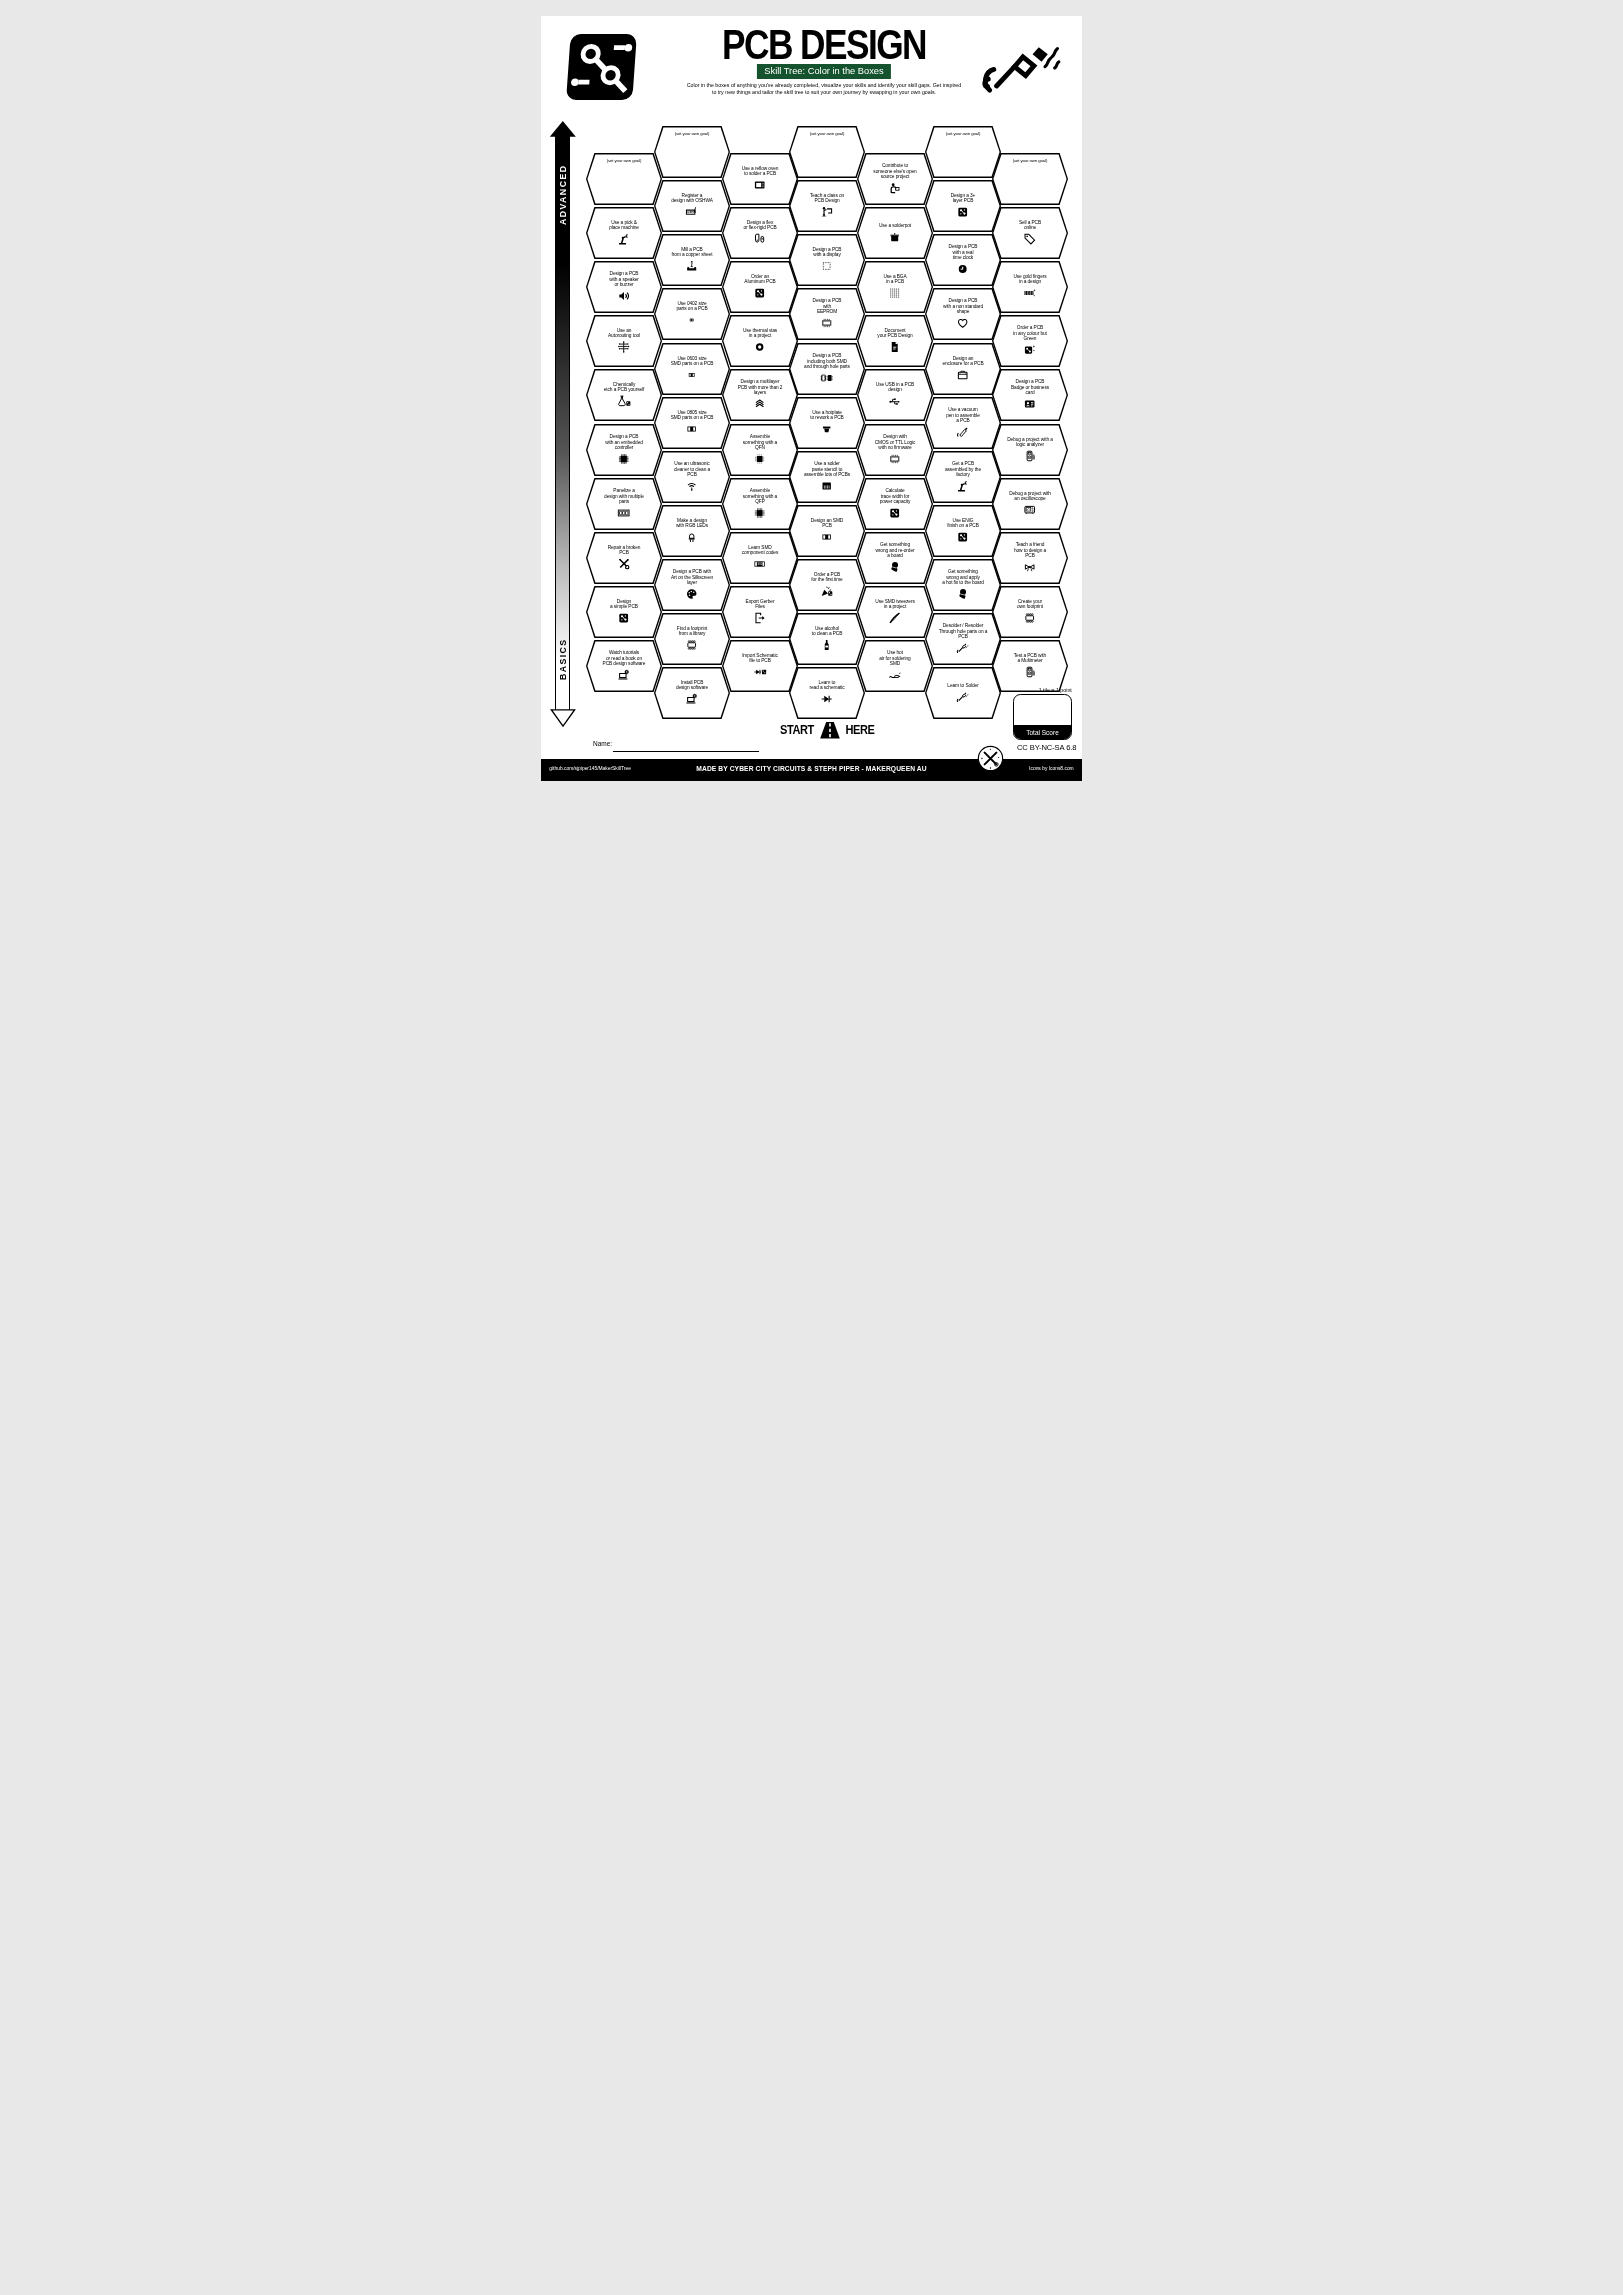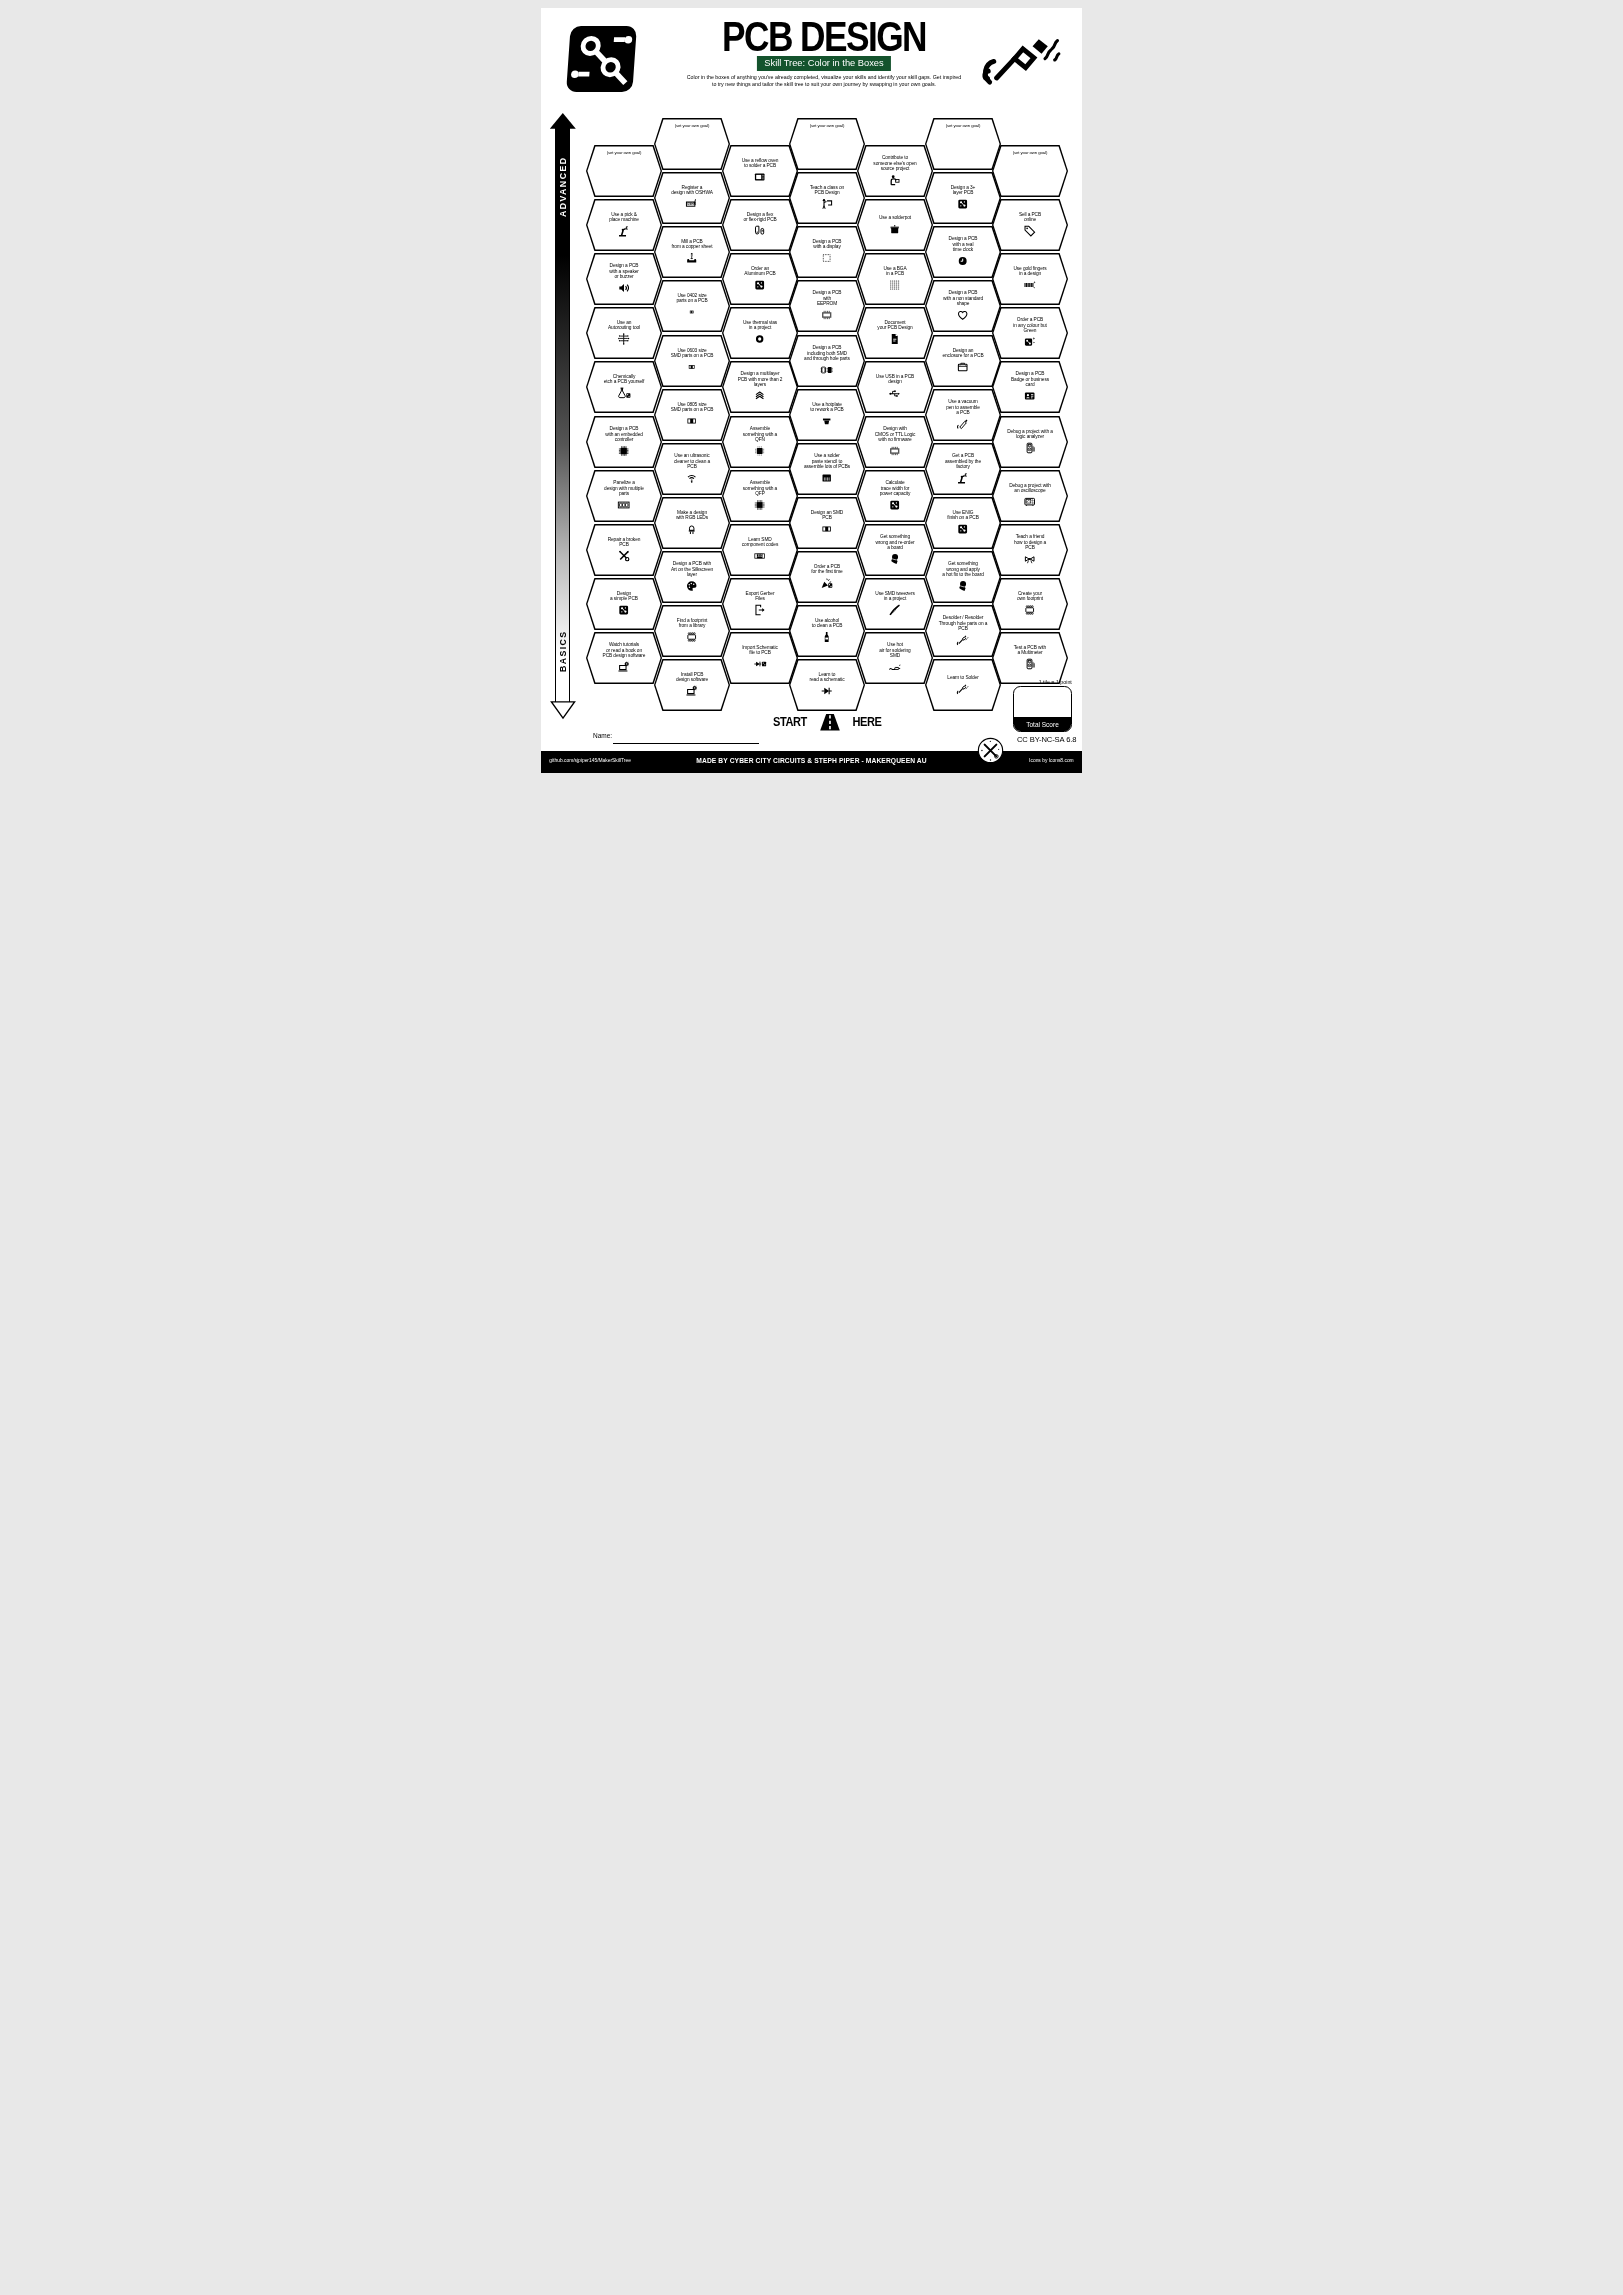--- a/index.html
+++ b/index.html
@@ -1,16 +1,16 @@
 <!DOCTYPE html>
 <html style="font-size:7.4px"><head>
 <meta charset="utf-8">
 <style>
   html,body{margin:0;padding:0;background:#e8e8e8;}
-  #canvas{position:relative;width:541px;height:765px;margin:8px auto;background:#fff;
+  #canvas{position:relative;width:541px;height:765px;margin:16px auto;background:#fff;
           font-family:"Liberation Sans",sans-serif;color:#000;overflow:hidden;}
 
   
   .logo-box{position:absolute;left:26px;top:14px;width:69px;height:74px;transform:skewX(-4deg);}
   .logo-box svg{width:100%;height:100%;}
   .title{position:absolute;left:283px;top:7.4px;transform:translateX(-50%) scaleX(.82);
          transform-origin:center top;font-size:43px;font-weight:bold;letter-spacing:-1.9px;
          white-space:nowrap;line-height:1;}
   .subtitle{position:absolute;left:283px;top:48px;transform:translateX(-50%);
             background:#14532d;color:#fff;font-size:9.3px;padding:2.3px 7.4px 3.2px;white-space:nowrap;}
@@ -40,21 +40,21 @@
   .hex-content{position:absolute;inset:0;display:flex;flex-direction:column;align-items:center;
        justify-content:center;padding:2.8px 8.3px;box-sizing:border-box;}
   .hex-label{font-size:4.8px;line-height:1.17;text-align:center;white-space:pre-line;letter-spacing:-0.1px;}
   .hex-icon{height:14px;margin-top:1.4px;display:flex;align-items:center;justify-content:center;}
   .hex-icon svg{height:14px;width:19.4px;}
   .hex.goal .hex-content{justify-content:flex-start;padding-top:3.2px;}
   .hex.goal .hex-label{font-size:4.3px;}
 
   
   .start-row{position:absolute;left:286px;top:705px;transform:translateX(-50%);
-             display:flex;align-items:center;gap:8px;}
+             display:flex;align-items:center;gap:1px;}
   .start-word{font-size:13px;font-weight:bold;letter-spacing:-0.5px;transform:scaleX(.85);}
   .road{width:24px;height:17.6px;}
   .name-row{position:absolute;left:52px;top:724px;font-size:6.5px;}
   .name-line{position:absolute;left:72px;top:735px;width:146px;border-bottom:1.2px solid #000;}
   .tile-note{position:absolute;right:10.2px;top:671px;font-size:5.3px;}
   .score-box{position:absolute;left:472px;top:678px;width:59px;height:46px;background:#fff;
              border:1.6px solid #000;border-radius:7.4px;box-sizing:border-box;overflow:hidden;
              display:flex;flex-direction:column;}
   .score-fill{flex:1;}
   .score-label{height:14px;background:#000;color:#fff;font-size:6.5px;display:flex;

